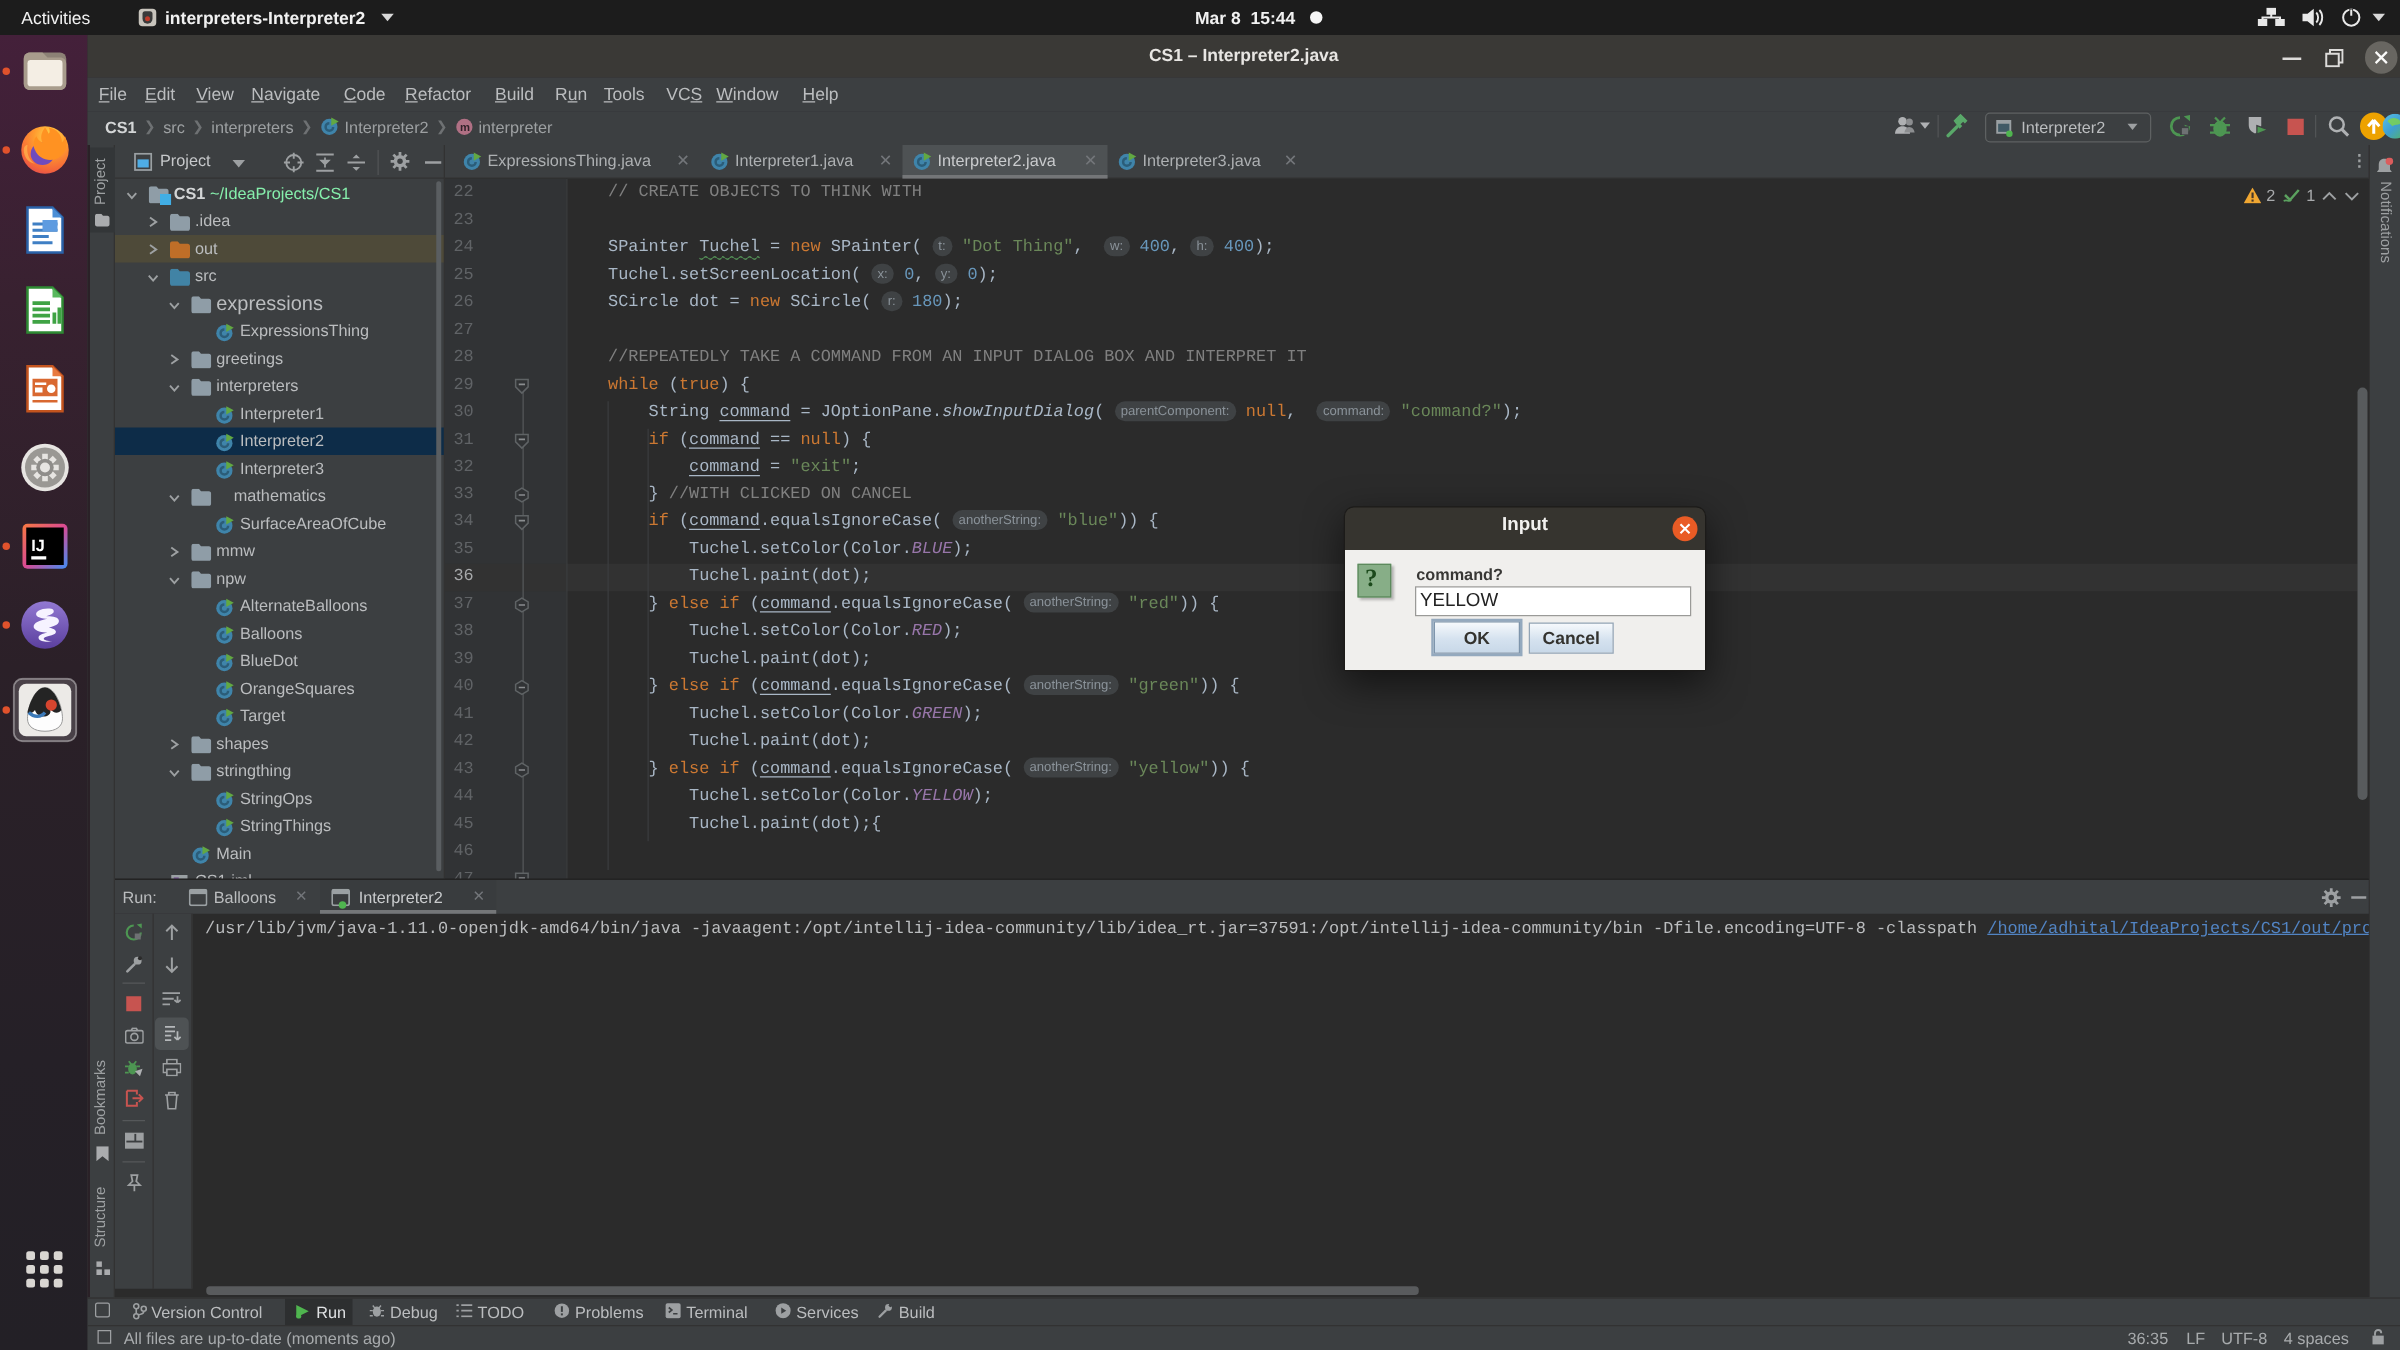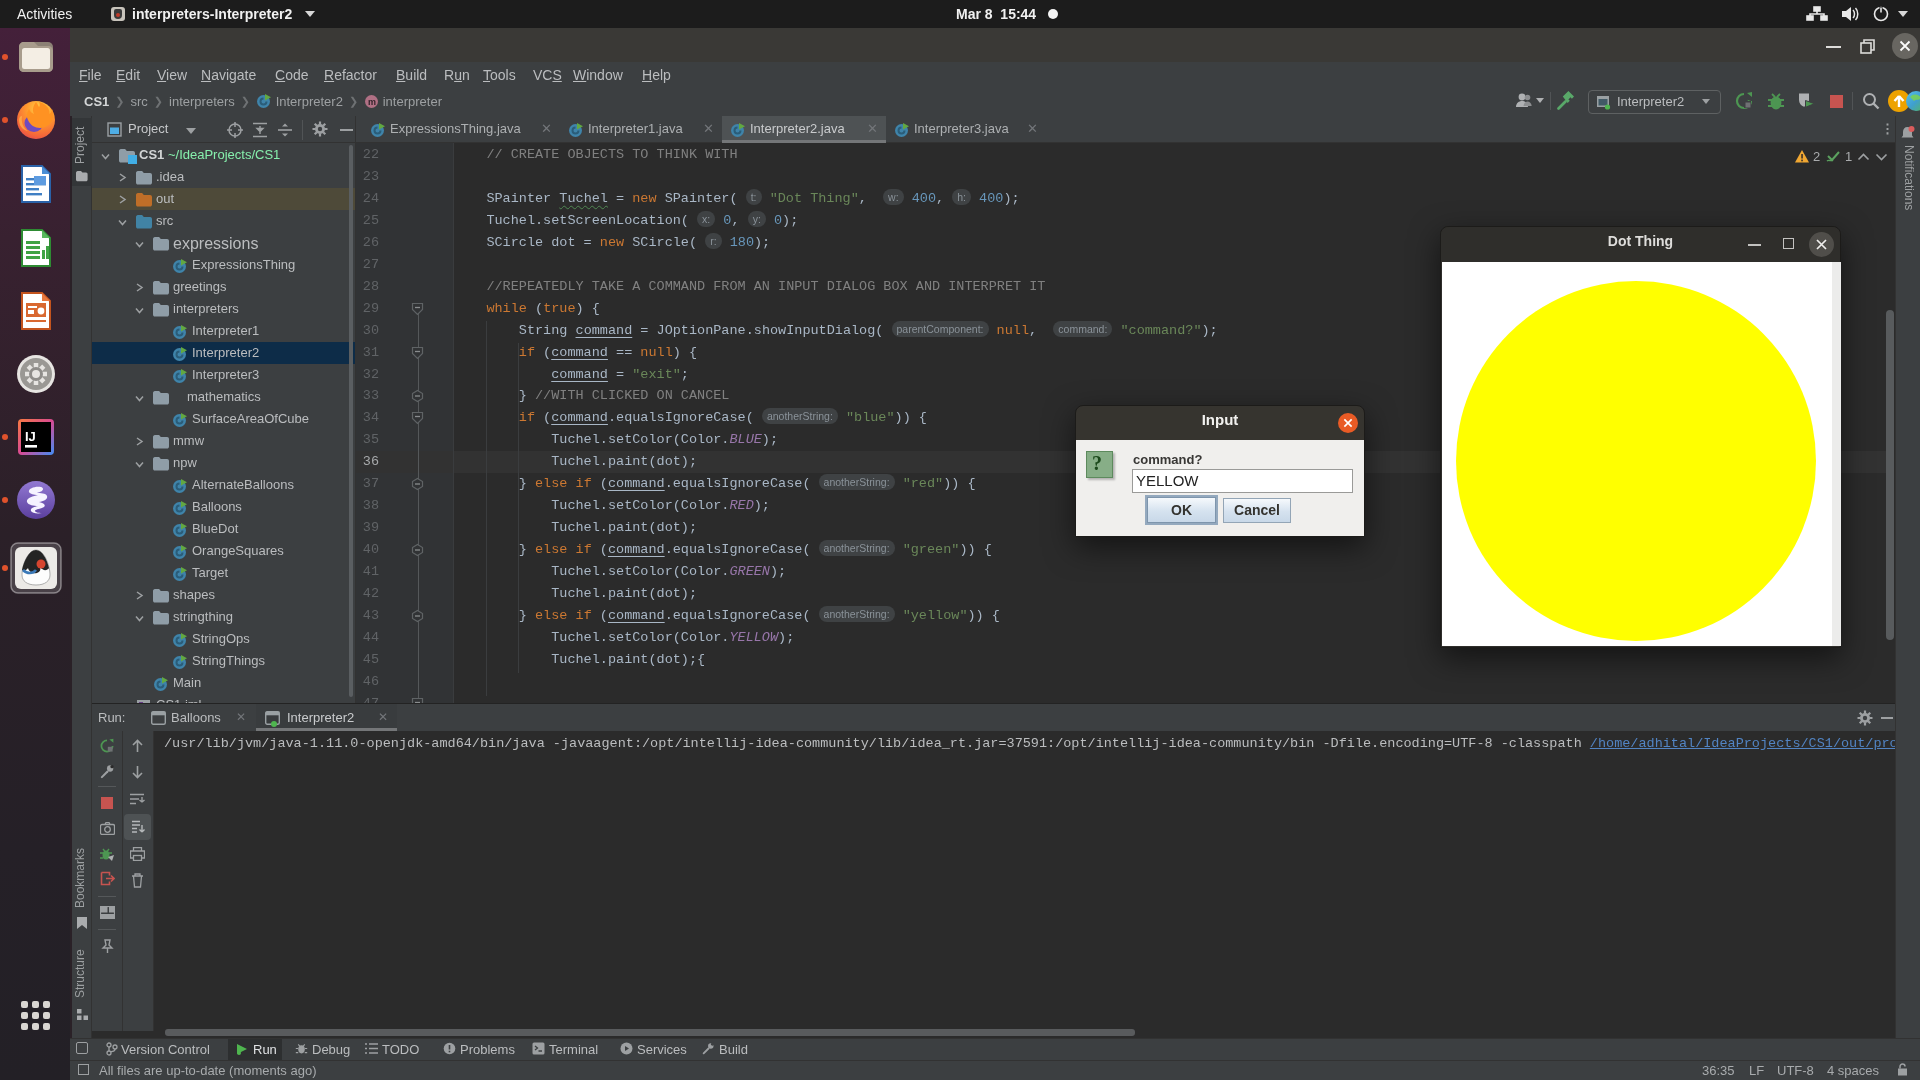--- a/index.html
+++ b/index.html
@@ -160,20 +160,21 @@
         <rect x="24" y="2" width="7" height="7" rx="2" fill="#d9d6d2"></rect>
         <rect x="2" y="13" width="7" height="7" rx="2" fill="#d9d6d2"></rect>
         <rect x="13" y="13" width="7" height="7" rx="2" fill="#d9d6d2"></rect>
         <rect x="24" y="13" width="7" height="7" rx="2" fill="#d9d6d2"></rect>
         <rect x="2" y="24" width="7" height="7" rx="2" fill="#d9d6d2"></rect>
         <rect x="13" y="24" width="7" height="7" rx="2" fill="#d9d6d2"></rect>
         <rect x="24" y="24" width="7" height="7" rx="2" fill="#d9d6d2"></rect>
       </svg>
     </div>
 <div class="a" style="left:70px;top:28px;width:1850px;height:34px;background:#3a3936"></div>
+<div class="a" style="left:70px;top:36px;width:1850px;height:20px;text-align:center;color:#e8e6e3;font-size:14px;font-weight:700">CS1 – Interpreter2.java</div>
 <div class="a" style="left:1826px;top:46px;width:15px;height:2px;background:#dddcda"></div>
 <svg class="a" style="left:1860px;top:39px" width="15" height="15" viewBox="0 0 15 15">
       <rect x="1" y="4" width="10" height="10" fill="none" stroke="#dddcda" stroke-width="1.6"></rect>
       <path d="M4 4V1h10v10h-3" fill="none" stroke="#dddcda" stroke-width="1.6"></path>
     </svg>
 <div class="a" style="left:1892px;top:33px;width:26px;height:26px;border-radius:50%;background:#686661"></div>
 <svg class="a" style="left:1898px;top:39px" width="14" height="14" viewBox="0 0 14 14">
       <path d="M2.5 2.5l9 9M11.5 2.5l-9 9" stroke="#fbfbfa" stroke-width="1.8"></path>
     </svg>
 <div class="a" style="left:70px;top:62px;width:1850px;height:27px;background:#3c3f41"></div>
@@ -903,35 +904,20 @@
 <div class="a" style="left:99px;top:1063px;color:#a8abad;font-size:13px">All files are up-to-date (moments ago)</div>
 <div class="a" style="left:1702px;top:1063px;color:#a8abad;font-size:13px">36:35</div>
 <div class="a" style="left:1749px;top:1063px;color:#a8abad;font-size:13px">LF</div>
 <div class="a" style="left:1777px;top:1063px;color:#a8abad;font-size:13px">UTF-8</div>
 <div class="a" style="left:1827px;top:1063px;color:#a8abad;font-size:13px">4 spaces</div>
 <svg class="a" style="left:1897px;top:1063px" width="11" height="13" viewBox="0 0 11 13">
       <rect x="1" y="5.5" width="9" height="7" fill="#9da0a2"></rect>
       <path d="M3 5.5V3.5a2.5 2.5 0 0 1 5 0" fill="none" stroke="#9da0a2" stroke-width="1.5"></path>
     </svg>
 
-<div class="a" style="left:1440px;top:226px;width:401px;height:422px;border-radius:8px 8px 2px 2px;box-shadow:0 10px 30px rgba(0,0,0,0.55);background:#2f2e2b;border:1px solid #1c1b19">
- <div class="a" style="left:0;top:0;width:399px;height:35px;border-radius:8px 8px 0 0;background:#2f2e2b"></div>
- <div class="a" style="left:0;top:6px;width:399px;height:20px;text-align:center;color:#dedddb;font-size:14px;font-weight:700">Dot Thing</div>
- <div class="a" style="left:307px;top:17px;width:13px;height:1.6px;background:#c3c2c0"></div>
- <div class="a" style="left:342px;top:11px;width:11px;height:11px;border:1.6px solid #c3c2c0"></div>
- <div class="a" style="left:368px;top:5px;width:25px;height:25px;border-radius:50%;background:#504e4a"></div>
- <svg class="a" style="left:374px;top:11px" width="13" height="13" viewBox="0 0 13 13">
-        <path d="M2 2l9 9M11 2l-9 9" stroke="#efeeec" stroke-width="1.7"></path>
-      </svg>
- <div class="a" style="left:1px;top:35px;width:390px;height:384px;background:#fff"></div>
- <div class="a" style="left:391px;top:35px;width:9px;height:384px;background:#ececeb"></div>
- <svg class="a" style="left:1px;top:35px" width="390" height="384" viewBox="0 0 390 384">
-        <circle cx="194" cy="199" r="180" fill="#ffff00"></circle>
-      </svg>
-</div>
 
 <div class="a" style="left:1075px;top:405px;width:290px;height:132px;border-radius:8px 8px 2px 2px;box-shadow:0 10px 30px rgba(0,0,0,0.55);background:#36342f;border:1px solid #1c1b19">
  <div class="a" style="left:0;top:5px;width:288px;height:22px;text-align:center;color:#f2f1ef;font-size:15px;font-weight:700">Input</div>
  <div class="a" style="left:262px;top:7px;width:20px;height:20px;border-radius:50%;background:#e95b25"></div>
  <svg class="a" style="left:267px;top:12px" width="10" height="10" viewBox="0 0 11 11">
         <path d="M1.5 1.5l8 8M9.5 1.5l-8 8" stroke="#fff" stroke-width="1.8"></path>
       </svg>
  <div class="a" style="left:0;top:34px;width:288px;height:96px;background:#f0efed"></div>
  <div class="a" style="left:10px;top:45px;width:27px;height:27px;background:#87ae87;border:1px solid #5d8a5d;box-shadow:2px 2px 2px rgba(0,0,0,0.25)"></div>
  <div class="a" style="left:16px;top:46px;color:#1c4a1c;font-size:20px;font-weight:700;font-family:'Liberation Serif',serif">?</div>
@@ -940,16 +926,16 @@
  <div class="a" style="left:60px;top:66px;color:#222;font-size:15px">YELLOW</div>
  <div class="a" style="left:71px;top:91px;width:69px;height:26px;background:linear-gradient(#f6f9fc,#d5e2ef 55%,#c8d8e8);border:1px solid #7e95ac;outline:2px solid #94a9be"></div>
  <div class="a" style="left:71px;top:91px;width:69px;height:26px;text-align:center;line-height:26px;color:#34332f;font-size:14px;font-weight:700">OK</div>
  <div class="a" style="left:147px;top:92px;width:68px;height:25px;background:linear-gradient(#f6f9fc,#d5e2ef 55%,#c8d8e8);border:1px solid #93a5b6"></div>
  <div class="a" style="left:147px;top:92px;width:68px;height:25px;text-align:center;line-height:25px;color:#34332f;font-size:14px;font-weight:700">Cancel</div>
 </div>
 </div>
 <style>
 .cl{position:absolute;left:98px;font-size:13.5px;line-height:22px;height:22px;color:#a9b7c6;white-space:pre;font-family:"Liberation Mono",monospace}
 .c{color:#808080}.k{color:#cc7832}.s{color:#6a8759}.n{color:#6897bb}
-.f{color:#9876aa;font-style:italic}.i{}
+.f{color:#9876aa;font-style:italic}.i{font-style:italic}
 .u{text-decoration:underline;text-underline-offset:3px}
 .w{text-decoration:underline wavy #4f8752 1px;text-underline-offset:3px}
 .p{display:inline-block;background:#3f4244;color:#8a9299;font-family:"Liberation Sans",sans-serif;font-size:10.5px;line-height:16px;height:16px;border-radius:8px;padding:0 5px;vertical-align:1px}
 </style>
 </body></html>

